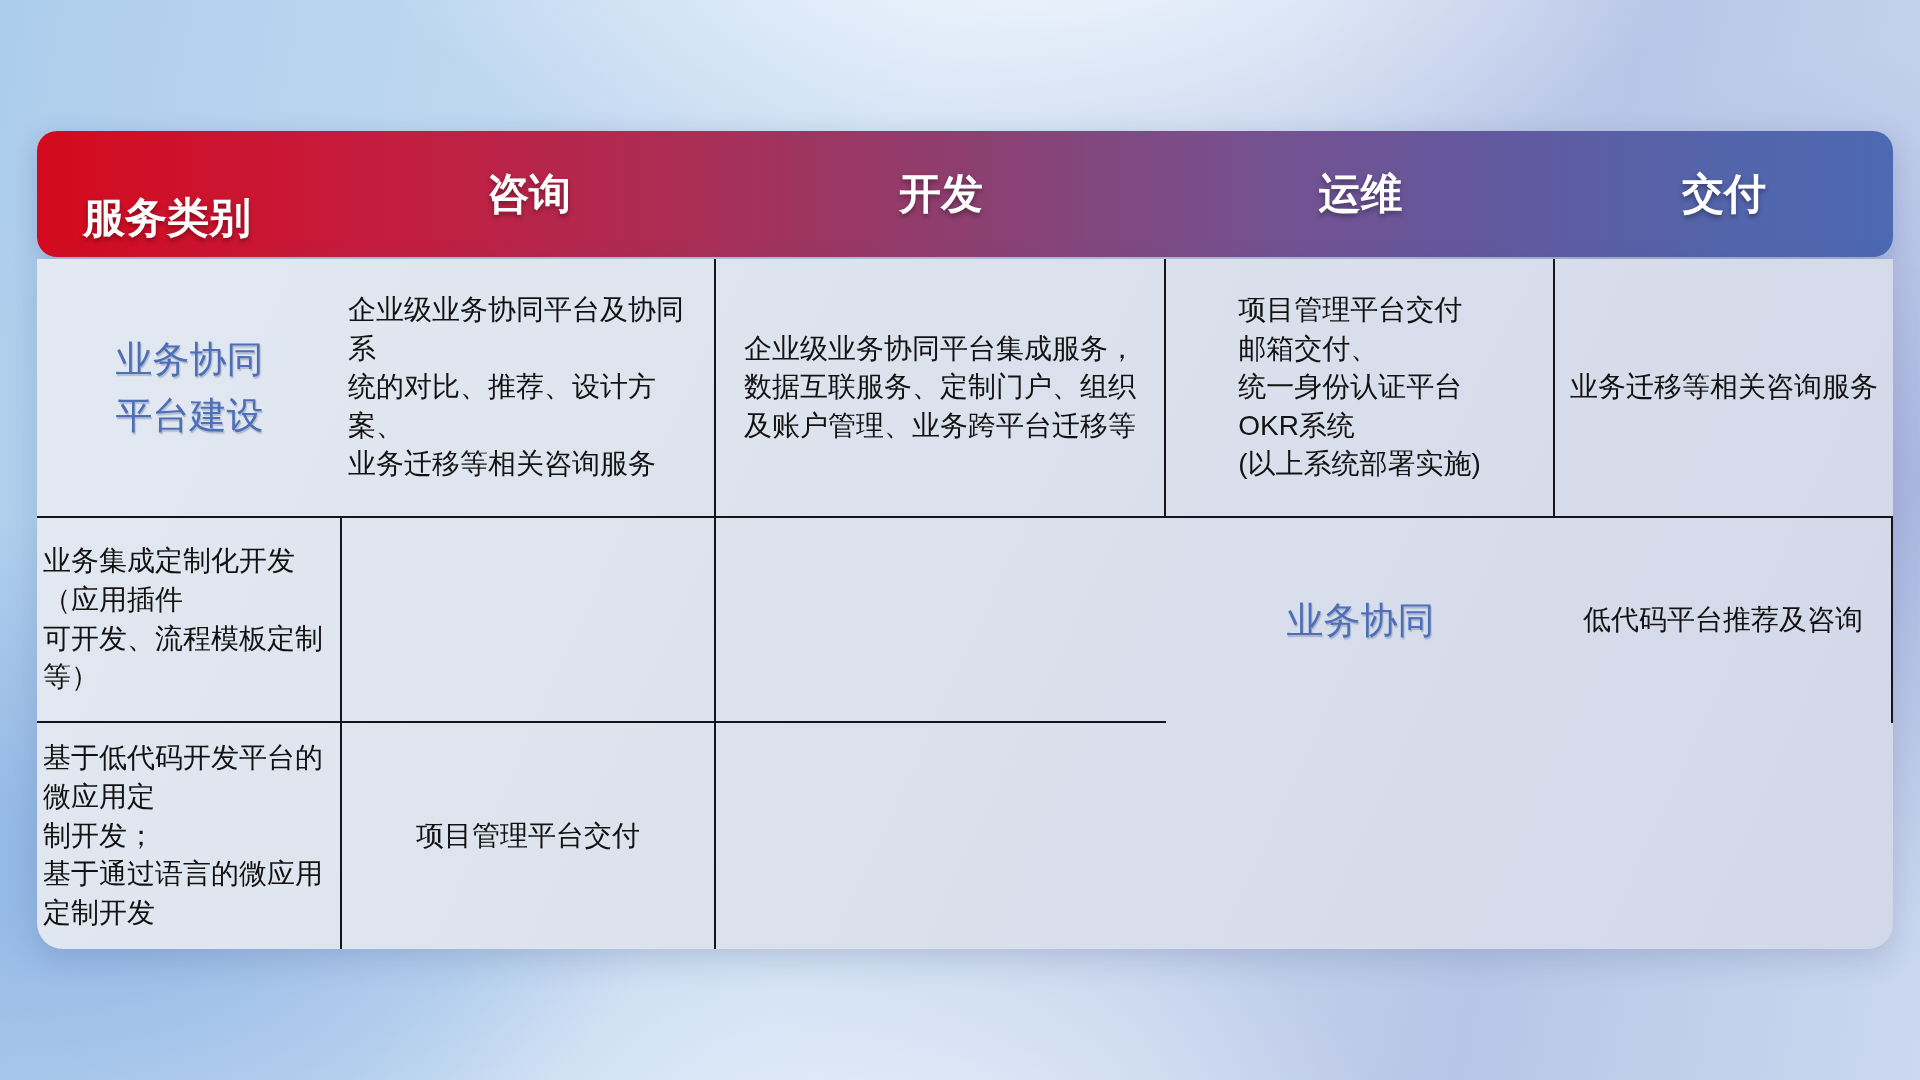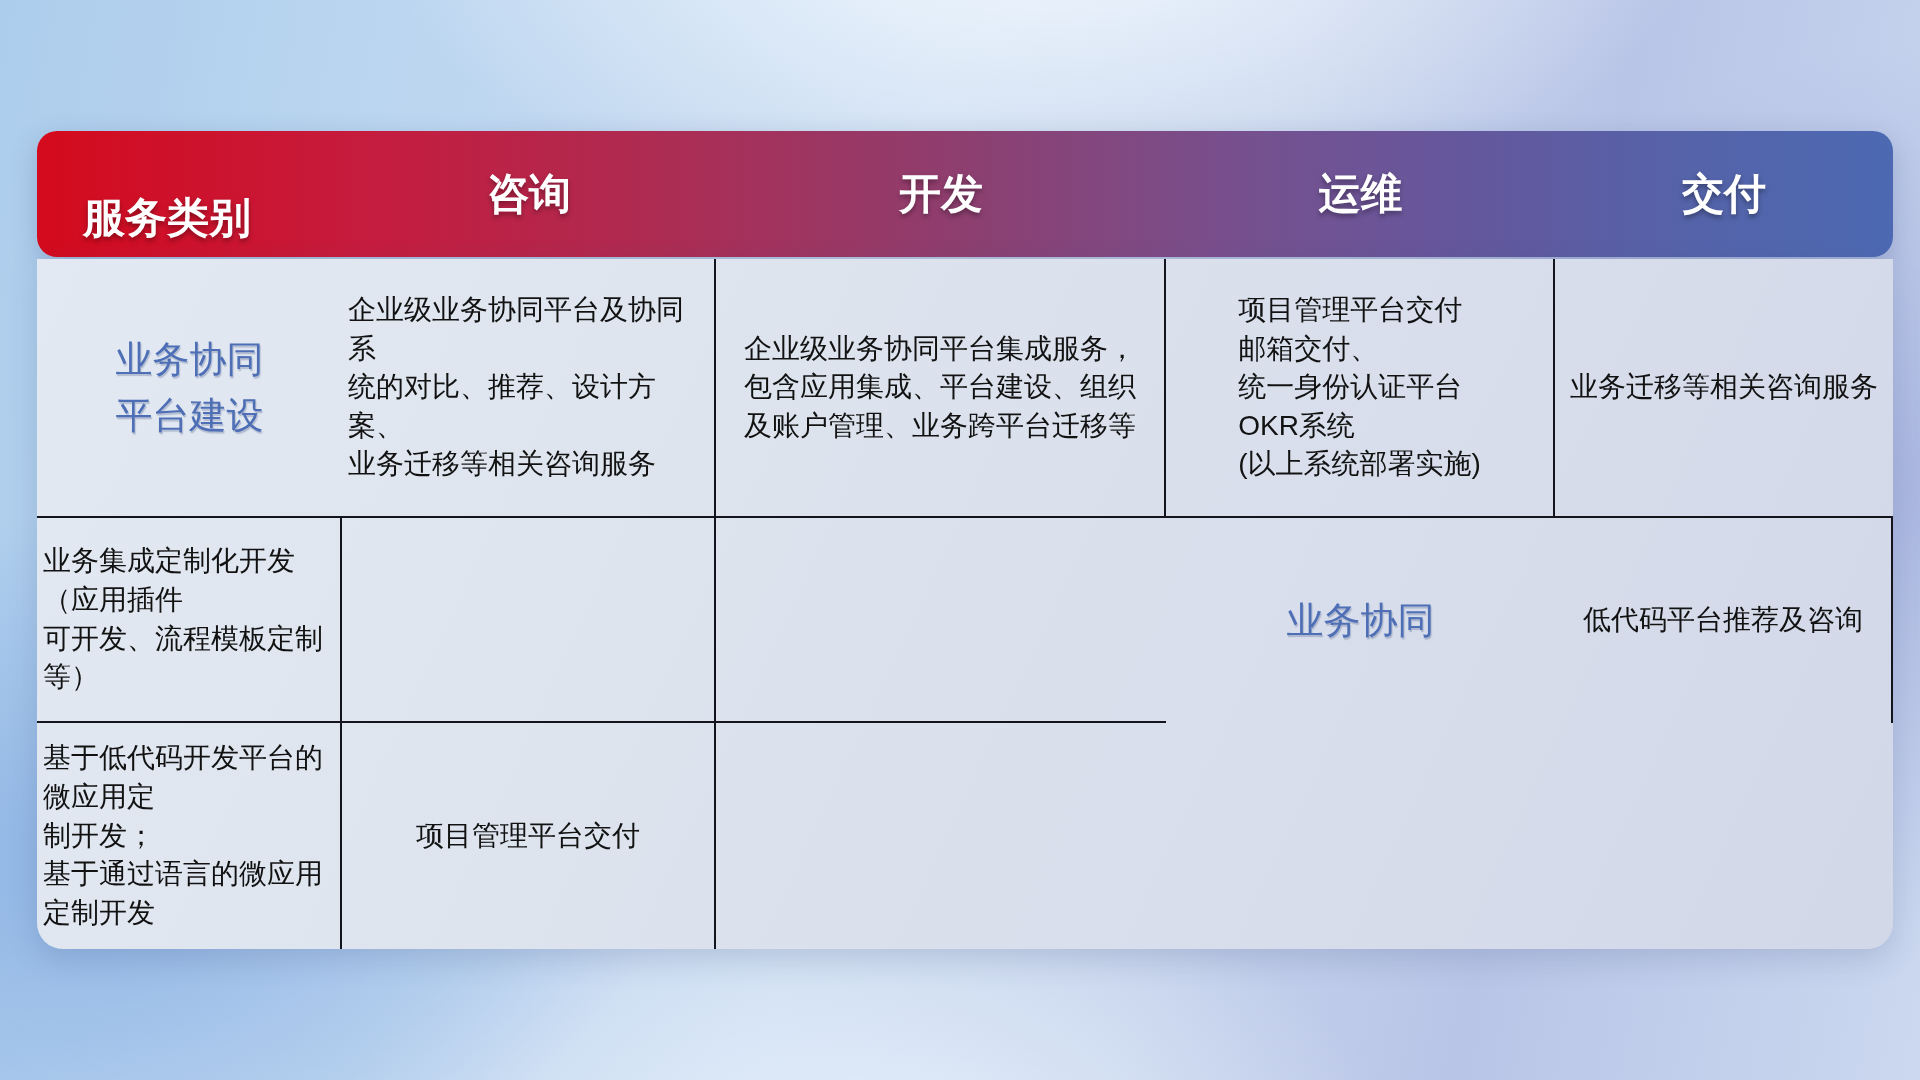--- a/index.html
+++ b/index.html
@@ -81,21 +81,21 @@
     </div>
 
     <div class="tbody">
 
       <div class="td category bB">业务协同
 平台建设</div>
       <div class="td bR bB">企业级业务协同平台及协同系
 统的对比、推荐、设计方案、
 业务迁移等相关咨询服务</div>
       <div class="td bR bB">企业级业务协同平台集成服务，
-包含应用集成、平台建设、组织
+数据互联服务、定制门户、组织
 及账户管理、业务跨平台迁移等</div>
       <div class="td bR bB">项目管理平台交付
 邮箱交付、
 统一身份认证平台
 OKR系统
 (以上系统部署实施)</div>
       <div class="td bB">业务迁移等相关咨询服务</div>
 
       <div class="td bR bB">业务集成定制化开发（应用插件
 可开发、流程模板定制等）</div>

